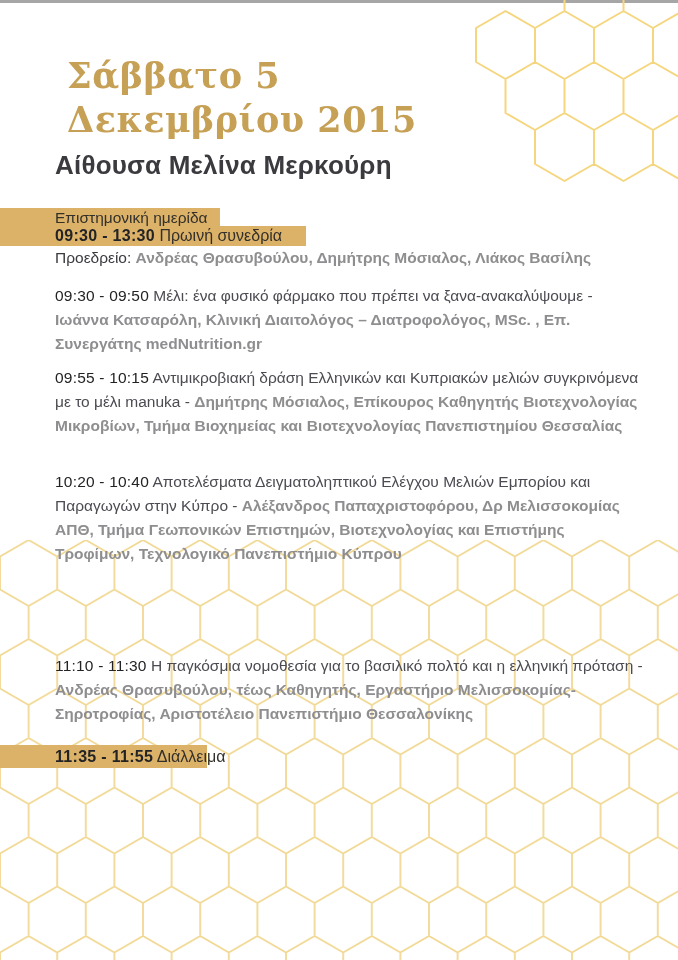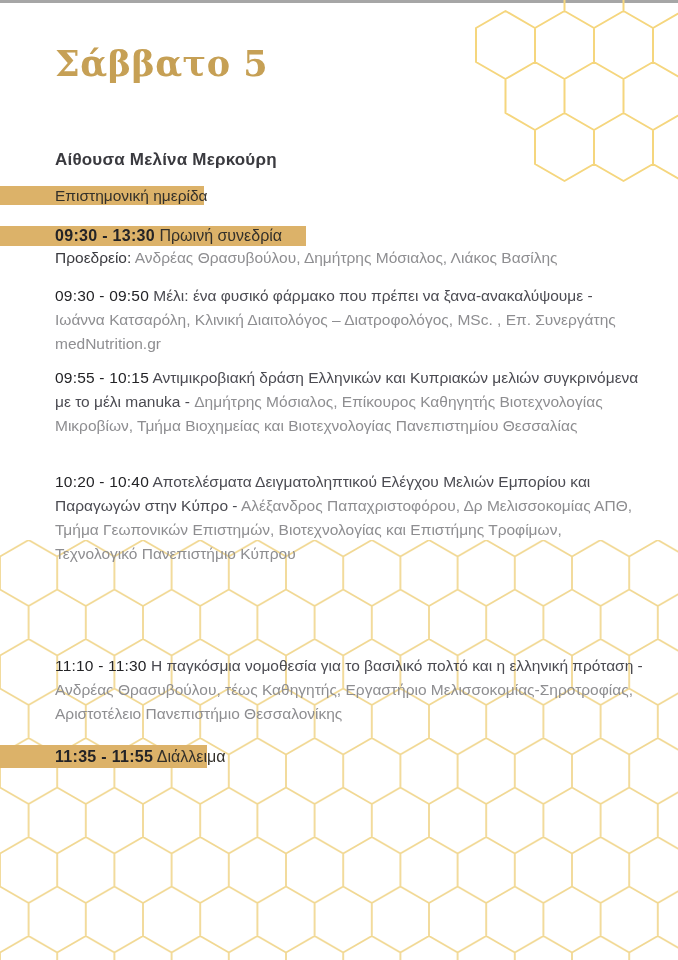--- a/index.html
+++ b/index.html
@@ -8,50 +8,50 @@
     font-family:"Liberation Sans",sans-serif;overflow:hidden;
   }
   .page{position:absolute;inset:0;overflow:hidden}
 
   .top-strip{position:absolute;top:0;left:0;width:678px;height:3px;background:var(--top_strip)}
 
   .hex-top{position:absolute;top:0;left:0}
   .hex-bottom{position:absolute;top:540px;left:0}
 
   h1.date-title{
-    position:absolute;left:55px;top:42px;margin:0;
+    position:absolute;left:55px;top:42px;margin:12px;
     font-family:"DejaVu Serif",serif;font-weight:700;
     font-size:35px;line-height:44px;color:var(--gold_title);letter-spacing:.5px;
   }
   .date-title .line{display:block}
 
   h2.room{
     position:absolute;left:55px;top:150px;margin:0;
-    font-size:17px;font-weight:700;color:var(--room_text);letter-spacing:.2px;
+    font-size:26px;font-weight:700;color:var(--room_text);letter-spacing:.2px;
   }
 
   .banner{
     position:absolute;left:0;padding-left:55px;box-sizing:border-box;
     background:var(--banner_bg);color:var(--banner_text);
     font-size:15.5px;white-space:nowrap;
   }
-  .banner-1{top:186px;width:204px;height:19px;line-height:19px}
+  .banner-1{top:208px;width:220px;height:19px;line-height:19px}
   .banner-2{top:226px;width:306px;height:20px;line-height:20px;font-size:16px}
   .banner-3{top:745px;width:207px;height:23px;line-height:23px;font-size:16px}
   .banner .time{font-weight:700;color:var(--time_text);letter-spacing:.3px}
 
   .chair,.session{
     position:absolute;left:55px;width:588px;margin:0;
     font-size:15.5px;line-height:24px;color:var(--body_gray);
   }
   .chair{top:246px}
   .chair b{color:var(--room_text);font-weight:400}
   .session .time{color:var(--time_text);font-weight:400;letter-spacing:.2px}
   .session .stitle{color:var(--stitle_text);font-weight:400}
-  .gray{color:var(--body_gray);font-weight:400}
+  .gray{color:var(--body_gray);font-weight:700}
   .s1{top:284px}.s2{top:366px}.s3{top:470px}.s4{top:573px}.s5{top:654px}
 </style>
 </head>
 <body>
 
 <div class="page">
 
   <div class="top-strip"></div>
 
   <svg class="hex-top" width="678" height="205" viewBox="0 0 678 205" aria-hidden="true">
@@ -74,20 +74,21 @@
     <defs>
       <pattern id="hexpat" width="57.2" height="99" patternUnits="userSpaceOnUse">
         <path d="M28.6 0 L57.2 16.5 L57.2 49.5 L28.6 66 L0 49.5 L0 16.5 Z M28.6 66 L28.6 99" fill="none" stroke-width="1.8" stroke-linejoin="round" style="stroke:var(--hex_bottom)"></path>
       </pattern>
     </defs>
     <rect x="0" y="0" width="678" height="420" fill="url(#hexpat)"></rect>
   </svg>
 
   <h1 class="date-title">
     <span class="line">Σάββατο 5</span>
+    <span class="line">Δεκεμβρίου 2015</span>
   </h1>
 
   <h2 class="room">Αίθουσα Μελίνα Μερκούρη</h2>
 
   <div class="banner banner-1">
     <span>Επιστημονική ημερίδα</span>
   </div>
 
   <div class="banner banner-2">
     <span class="time">09:30 - 13:30</span>

